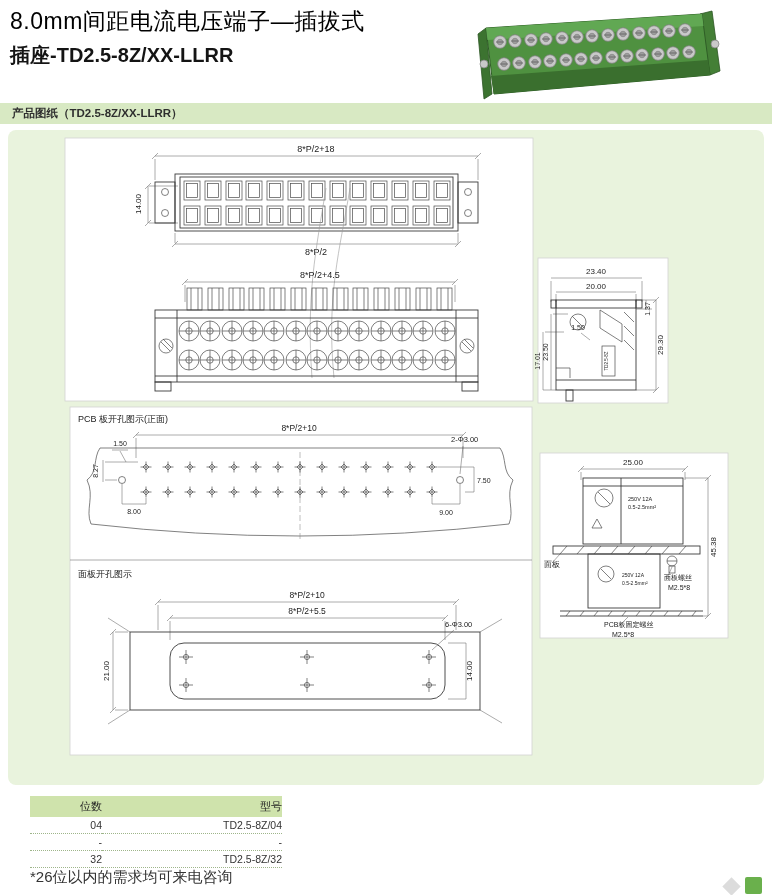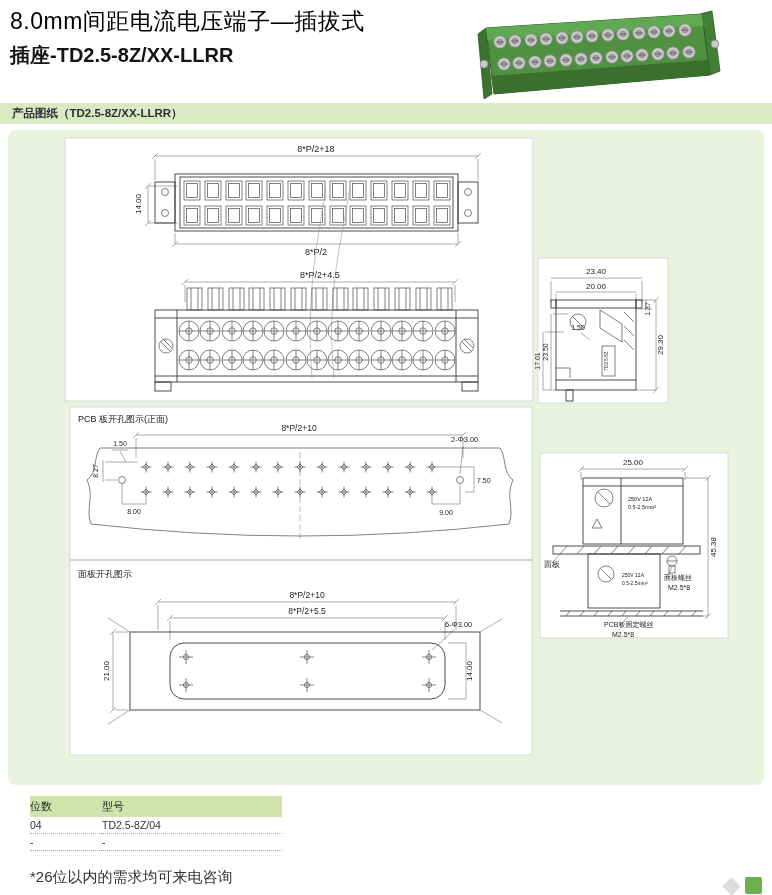--- a/index.html
+++ b/index.html
@@ -3,21 +3,21 @@
 <meta charset="utf-8">
 <style>
   *{margin:0;padding:0;box-sizing:border-box}
   html,body{background:#fff}
   body{width:772px;height:895px;position:relative;font-family:"Liberation Sans",sans-serif;overflow:hidden}
   .title{position:absolute;left:10px;top:6px;font-size:23px;font-weight:normal;color:#000;letter-spacing:.5px}
   .subtitle{position:absolute;left:10px;top:42px;font-size:20px;color:#141414}
   .photo{position:absolute;left:464px;top:2px;width:264px;height:112px}
   .banner{position:absolute;left:0;top:103px;width:772px;height:21px;background:#d8e9c3;display:flex;align-items:center;padding-left:12px;font-size:11.5px;font-weight:bold;color:#2e2e2e}
   .draw{position:absolute;left:8px;top:130px;width:756px;height:655px;background:#e9f3dd;border-radius:8px}
-  .spec{position:absolute;left:30px;top:796px;width:252px;border-collapse:collapse;font-size:10.5px;color:#333;text-align:left}
+  .spec{position:absolute;left:30px;top:796px;width:252px;border-collapse:collapse;font-size:10.5px;color:#333;text-align:right}
   .spec th{background:#cfe3ac;font-weight:normal;padding:3px 0;font-size:11px;color:#222}
   .spec td{padding:2px 0;border-bottom:1px dotted #9eb58a}
   .spec .c1{width:72px}
   .note{position:absolute;left:30px;top:868px;font-size:15px;color:#333}
   .logo{position:absolute;left:722px;top:876px;width:42px;height:19px}
   
   .panel{fill:#fff;stroke:#d2d2d2;stroke-width:.8}
   .ln{fill:none;stroke:#3a3a3a;stroke-width:.9}
   .ln2{fill:none;stroke:#4a4a4a;stroke-width:.7}
   .dim{fill:none;stroke:#666;stroke-width:.55}
@@ -511,20 +511,24 @@
   </thead>
   <tbody>
     <tr>
       <td>04</td>
       <td>TD2.5-8Z/04</td>
     </tr>
     <tr>
       <td>-</td>
       <td>-</td>
     </tr>
+    <tr>
+      <td>32</td>
+      <td>TD2.5-8Z/32</td>
+    </tr>
   </tbody>
 </table>
 
 <div class="note">*26位以内的需求均可来电咨询</div>
 
 <div class="logo">
   <svg viewBox="0 0 42 19" width="42" height="19">
     <rect x="3" y="4" width="13" height="13" transform="rotate(45 9.5 10.5)" fill="#dcdcdc"></rect>
     <rect x="23" y="1" width="17" height="17" rx="2" fill="#6ab04c"></rect>
   </svg>

